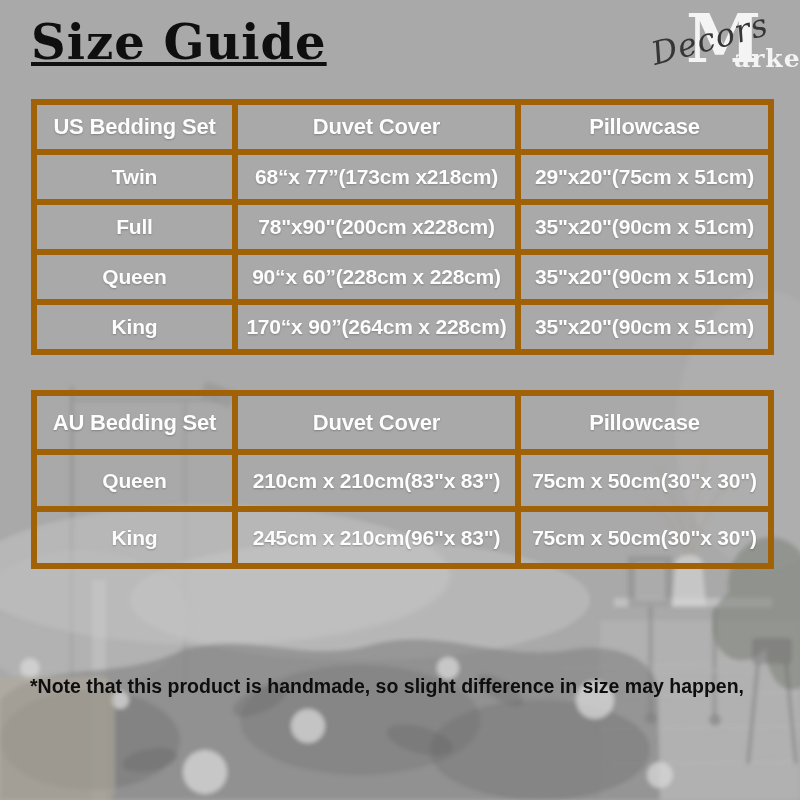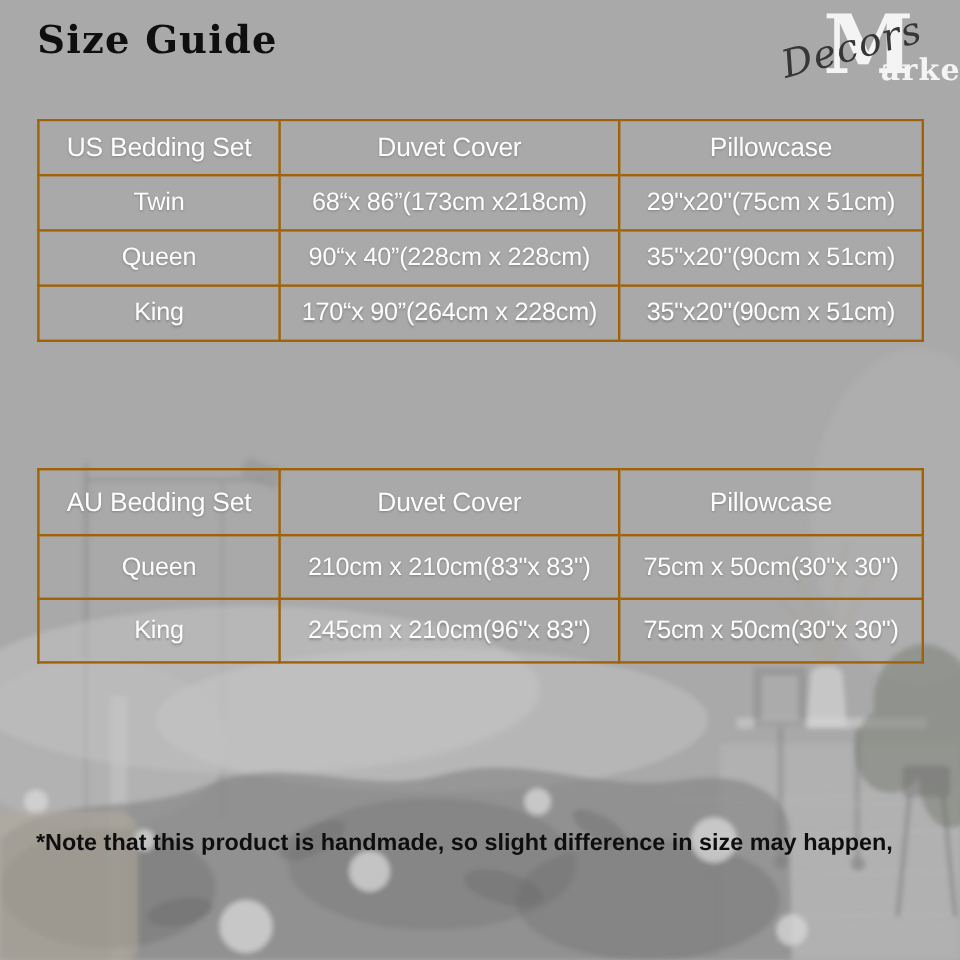--- a/index.html
+++ b/index.html
@@ -1,48 +1,48 @@
 <!DOCTYPE html>
 <html><head>
 <meta charset="utf-8">
 <style>
   html,body{margin:0;padding:0;}
   body{width:800px;height:800px;overflow:hidden;font-family:"Liberation Sans",sans-serif;}
   .canvas{position:relative;width:800px;height:800px;background:#a9a9a9;overflow:hidden;}
   .scene{position:absolute;left:0;top:0;pointer-events:none;}
 
   .title{position:absolute;left:31px;top:14px;font-family:"DejaVu Serif",serif;
-         font-weight:bold;font-size:32px;color:#0f0f0f;letter-spacing:1px;}
+         font-weight:bold;font-size:48px;color:#0f0f0f;letter-spacing:1px;text-decoration:underline;}
 
   .brand{position:absolute;left:640px;top:4px;width:158px;height:88px;}
   .brand-m{position:absolute;left:46px;top:0px;font-family:"DejaVu Serif",serif;
            font-size:68px;font-weight:bold;line-height:1;color:#f4f4f4;}
   .brand-suffix{position:absolute;left:94px;top:40px;font-family:"DejaVu Serif",serif;
            font-size:25px;font-weight:bold;color:#f4f4f4;letter-spacing:1px;}
   .brand-script{position:absolute;left:10px;top:16px;font-family:"DejaVu Serif",serif;
            font-style:italic;font-size:32px;color:#363636;transform:rotate(-15deg);
            letter-spacing:1px;}
 
   .table-wrap{position:absolute;left:31px;}
   #table-us{top:99px;}
   #table-au{top:390px;border-radius:14px;}
   table{border-collapse:collapse;table-layout:fixed;width:737px;}
   col.col-size{width:201px;} col.col-duvet{width:283px;} col.col-pillow{width:253px;}
-  th,td{border:2px solid #a16207;text-align:center;vertical-align:middle;padding:0;
-        font-weight:normal;color:#fdfdfd;letter-spacing:-0.2px;
+  th,td{border:6px solid #a16207;text-align:center;vertical-align:middle;padding:0;
+        font-weight:bold;color:#fdfdfd;letter-spacing:-0.2px;
         text-shadow:0 1px 2px rgba(40,40,40,0.3);}
   th{font-size:22px;}
   td{font-size:21px;}
   #table-us th{height:44px;} #table-us td{height:44px;}
   #table-au th{height:53px;} #table-au td{height:51px;}
 
   .notes{position:absolute;left:30px;top:676px;width:752px;color:#0e0e0e;
          font-weight:bold;font-size:19.5px;line-height:21px;}
   .note{margin:0 0 8px 0;}
-  .note-line{display:block;margin-top:16px;}
+  .note-line{display:block;}
 </style>
 </head>
 <body>
 
 <div class="canvas">
 
   <svg class="scene" width="800" height="800" viewBox="0 0 800 800" aria-hidden="true">
     <defs>
       <filter id="soft" x="-20%" y="-20%" width="140%" height="140%">
         <feGaussianBlur stdDeviation="2.2"></feGaussianBlur>
@@ -136,26 +136,31 @@
         <thead>
           <tr>
             <th>US Bedding Set</th>
             <th>Duvet Cover</th>
             <th>Pillowcase</th>
           </tr>
         </thead>
         <tbody>
           <tr>
             <td>Twin</td>
-            <td>68“x 86”(173cm x218cm)</td>
+            <td>68“x 77”(173cm x218cm)</td>
             <td>29"x20"(75cm x 51cm)</td>
           </tr>
           <tr>
+            <td>Full</td>
+            <td>78"x90"(200cm x228cm)</td>
+            <td>35"x20"(90cm x 51cm)</td>
+          </tr>
+          <tr>
             <td>Queen</td>
-            <td>90“x 40”(228cm x 228cm)</td>
+            <td>90“x 60”(228cm x 228cm)</td>
             <td>35"x20"(90cm x 51cm)</td>
           </tr>
           <tr>
             <td>King</td>
             <td>170“x 90”(264cm x 228cm)</td>
             <td>35"x20"(90cm x 51cm)</td>
           </tr>
         </tbody>
       </table>
     </div>

